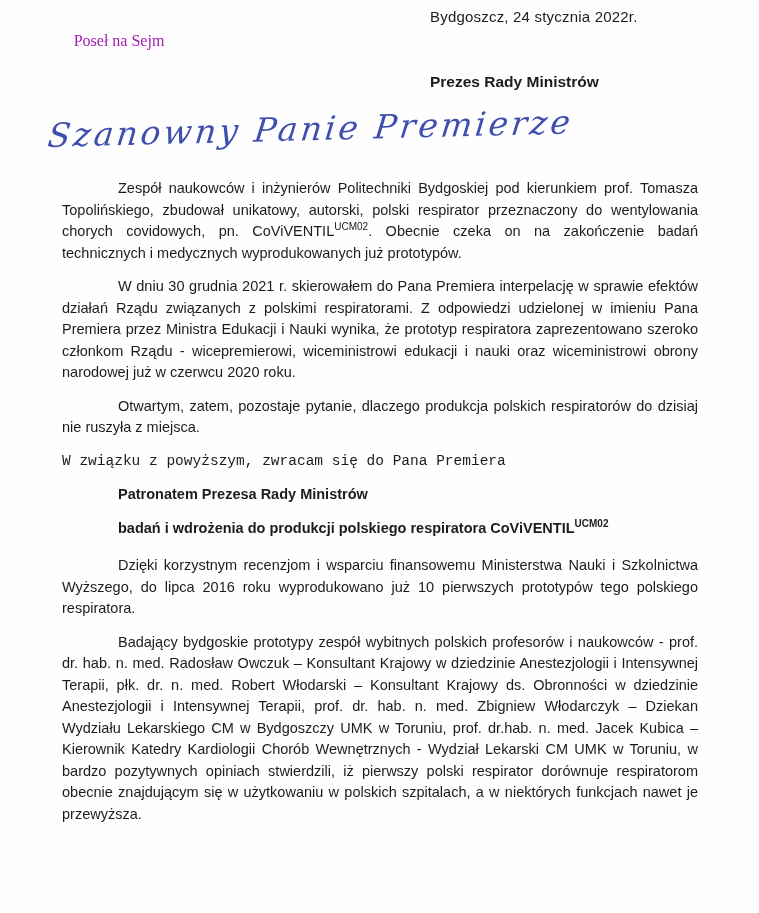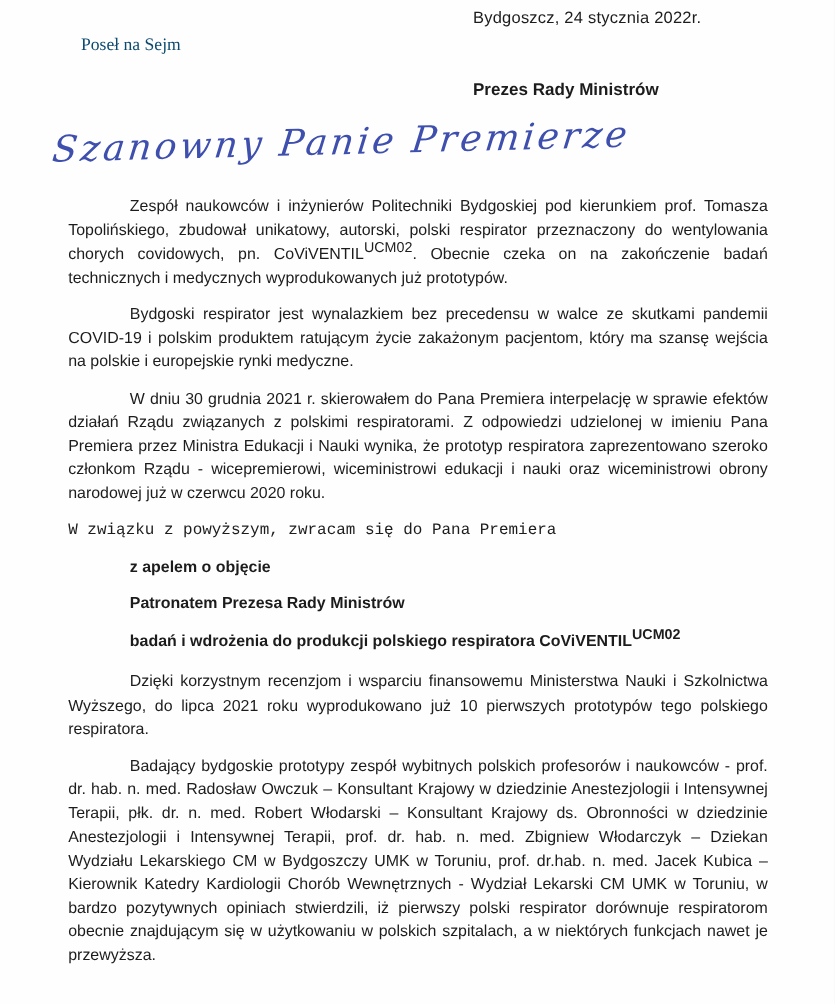--- a/index.html
+++ b/index.html
@@ -14,21 +14,21 @@
     box-sizing:border-box;
   }
   .place-date{
     position:absolute;left:430px;top:8px;
     font-size:15px;letter-spacing:.2px;
   }
   .sender{
     position:absolute;left:14px;top:30px;width:210px;
     text-align:center;
     font-family:"Liberation Serif","DejaVu Serif",serif;
-    font-size:16px;line-height:21px;color:#0c4a6e;
+    font-size:16px;line-height:21px;color:#a21caf;
   }
   .recipient{
     position:absolute;left:430px;top:70px;
     font-weight:bold;font-size:15.5px;line-height:23px;
   }
   .greeting{
     position:absolute;left:48px;top:116px;width:540px;
     font-family:"DejaVu Serif",serif;
     font-style:italic;
     font-size:33px;
@@ -41,21 +41,21 @@
   .body{
     position:absolute;left:62px;top:178px;width:636px;
   }
   .body p{
     margin:0 0 12px 0;
     font-size:14.5px;
     line-height:21.5px;
     text-align:justify;
     text-indent:56px;
   }
-  sup{font-size:13px;line-height:0;vertical-align:super;letter-spacing:0;}
+  sup{font-size:10px;line-height:0;vertical-align:super;letter-spacing:0;}
   .appeal{text-align:center;margin:4px 0 16px 0;}
   .appeal-intro{
     font-size:14.5px;line-height:21.5px;margin:0 0 10px 0;
   }
   .appeal-line1{
     font-size:16px;font-weight:bold;margin:0 0 14px 0;line-height:22px;
   }
   .appeal-line2{
     font-size:20px;font-weight:bold;margin:0 0 6px 0;line-height:26px;
   }
@@ -77,31 +77,30 @@
   <div class="recipient">
     <div>Prezes Rady Ministrów</div>
   </div>
 
   <div class="greeting">Szanowny Panie Premierze</div>
 
   <div class="body">
 
     <p><span>Zespół naukowców i inżynierów Politechniki Bydgoskiej pod kierunkiem prof. Tomasza Topolińskiego, zbudował unikatowy, autorski, polski respirator przeznaczony do wentylowania chorych covidowych, pn. CoViVENTIL</span><sup>UCM02</sup><span>. Obecnie czeka on na zakończenie badań technicznych i medycznych wyprodukowanych już prototypów.</span></p>
 
-    <p>Bydgoski respirator jest wynalazkiem bez precedensu w walce ze skutkami pandemii COVID-19 i polskim produktem ratującym życie zakażonym pacjentom, który ma szansę wejścia na polskie i europejskie rynki medyczne.</p>
 
     <p>W dniu 30 grudnia 2021 r. skierowałem do Pana Premiera interpelację w sprawie efektów działań Rządu związanych z polskimi respiratorami. Z odpowiedzi udzielonej w imieniu Pana Premiera przez Ministra Edukacji i Nauki wynika, że prototyp respiratora zaprezentowano szeroko członkom Rządu - wicepremierowi, wiceministrowi edukacji i nauki oraz wiceministrowi obrony narodowej już w czerwcu 2020 roku.</p>
 
+    <p>Otwartym, zatem, pozostaje pytanie, dlaczego produkcja polskich respiratorów do dzisiaj nie ruszyła z miejsca.</p>
 
     <div class="appeal">
       <p class="appeal-intro" style="text-indent:0;font-family:Liberation Mono, monospace;">W związku z powyższym, zwracam się do Pana Premiera</p>
-      <p class="appeal-line1">z apelem o objęcie</p>
       <p class="appeal-line2">Patronatem Prezesa Rady Ministrów</p>
       <p class="appeal-line3"><span>badań i wdrożenia do produkcji polskiego respiratora CoViVENTIL</span><sup>UCM02</sup></p>
     </div>
 
-    <p>Dzięki korzystnym recenzjom i wsparciu finansowemu Ministerstwa Nauki i Szkolnictwa Wyższego, do lipca 2021 roku wyprodukowano już 10 pierwszych prototypów tego polskiego respiratora.</p>
+    <p>Dzięki korzystnym recenzjom i wsparciu finansowemu Ministerstwa Nauki i Szkolnictwa Wyższego, do lipca 2016 roku wyprodukowano już 10 pierwszych prototypów tego polskiego respiratora.</p>
 
     <p>Badający bydgoskie prototypy zespół wybitnych polskich profesorów i naukowców - prof. dr. hab. n. med. Radosław Owczuk – Konsultant Krajowy w dziedzinie Anestezjologii i Intensywnej Terapii, płk. dr. n. med. Robert Włodarski – Konsultant Krajowy ds. Obronności w dziedzinie Anestezjologii i Intensywnej Terapii, prof. dr. hab. n. med. Zbigniew Włodarczyk – Dziekan Wydziału Lekarskiego CM w Bydgoszczy UMK w Toruniu, prof. dr.hab. n. med. Jacek Kubica – Kierownik Katedry Kardiologii Chorób Wewnętrznych - Wydział Lekarski CM UMK w Toruniu, w bardzo pozytywnych opiniach stwierdzili, iż pierwszy polski respirator dorównuje respiratorom obecnie znajdującym się w użytkowaniu w polskich szpitalach, a w niektórych funkcjach nawet je przewyższa.</p>
 
   </div>
 
 </div>
 
 </body></html>

